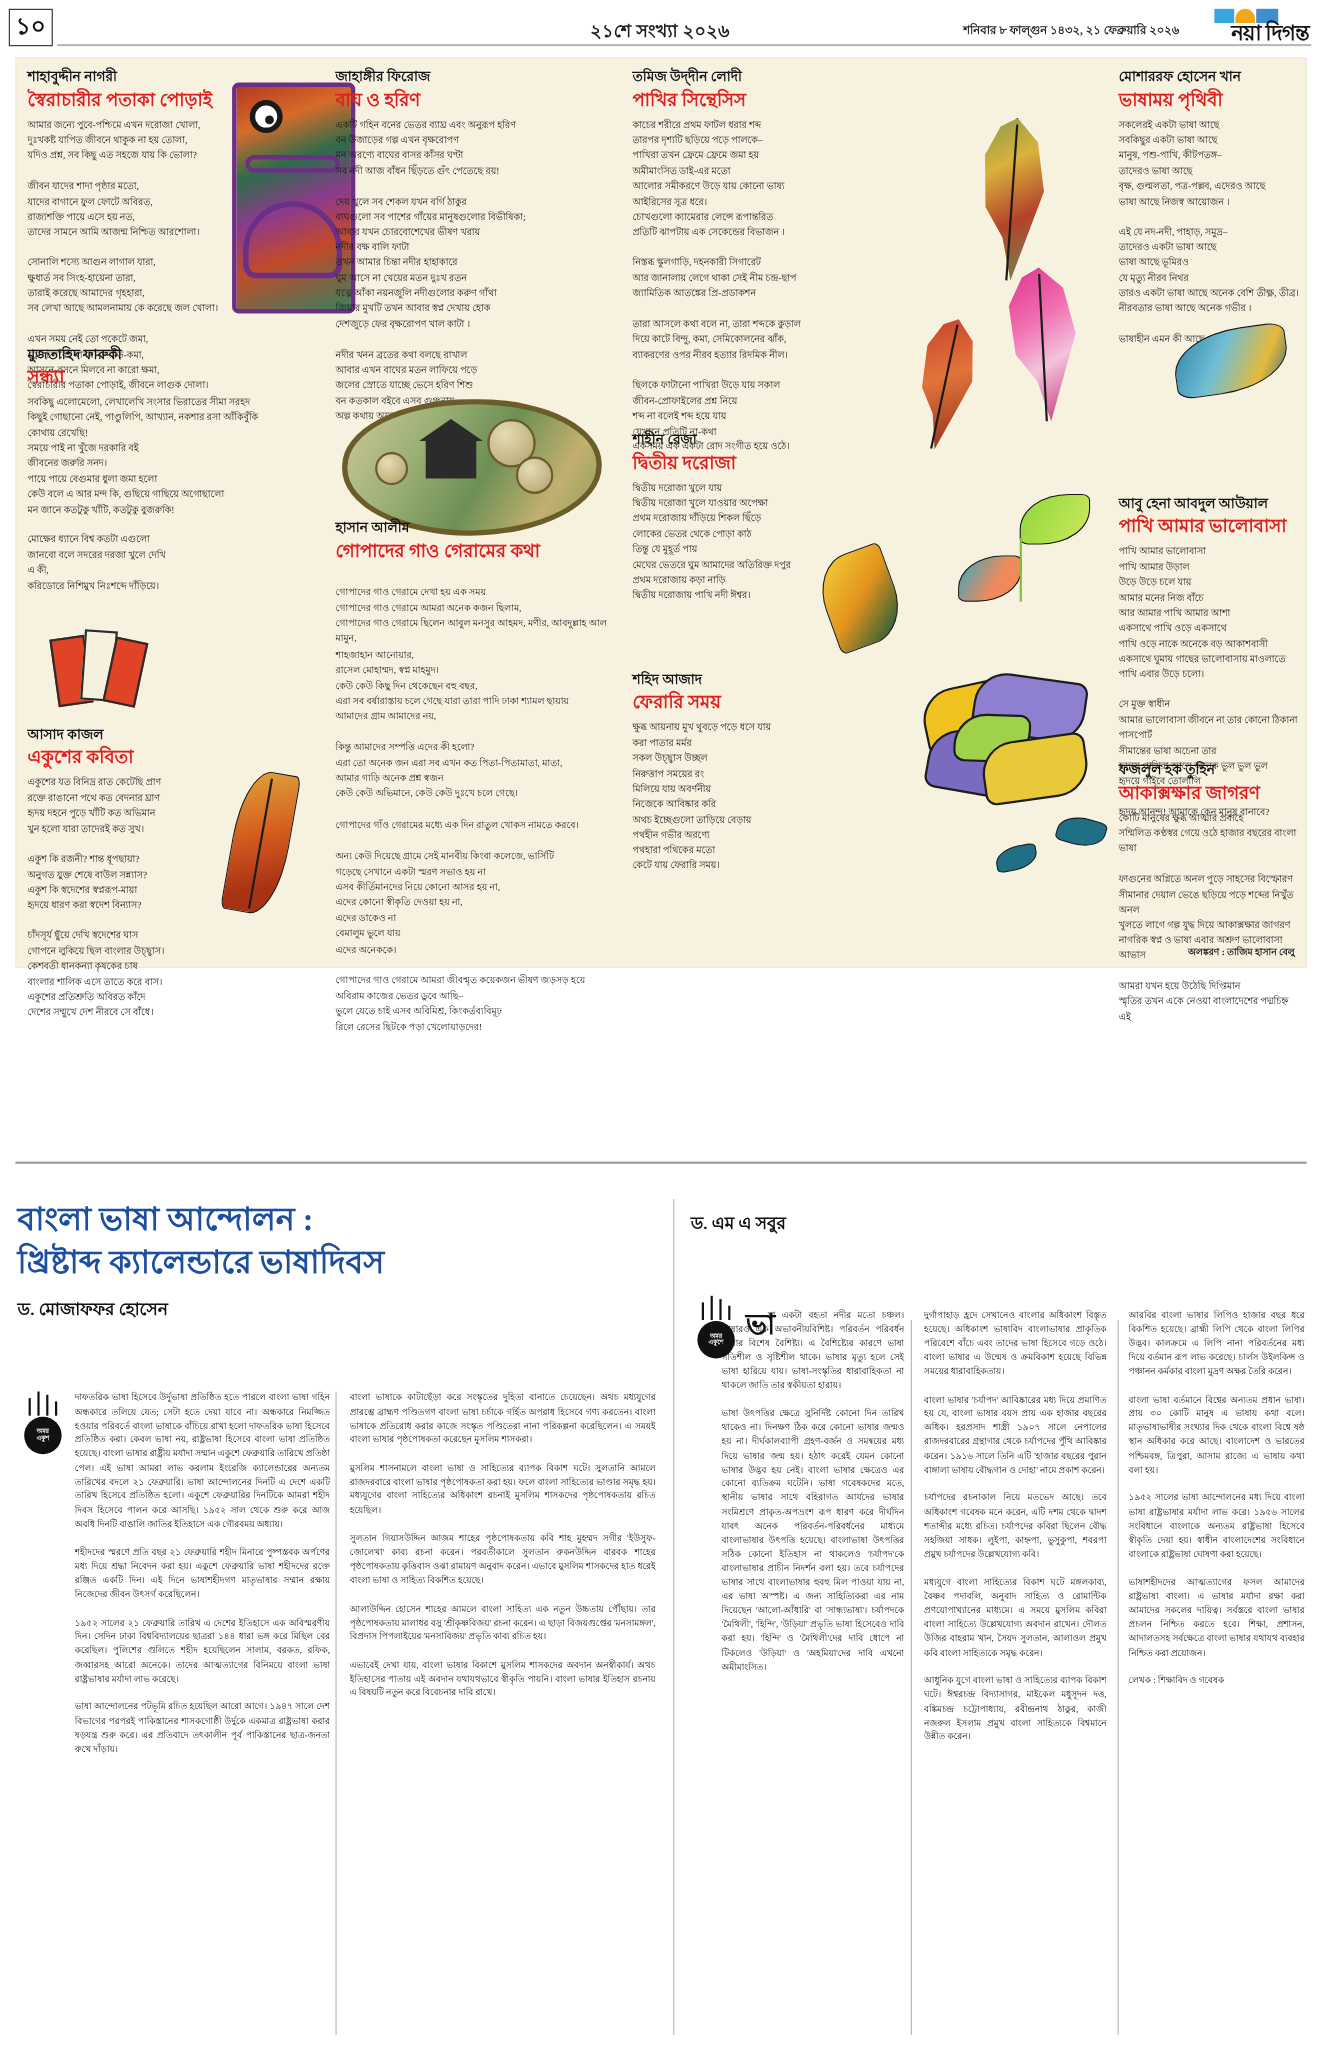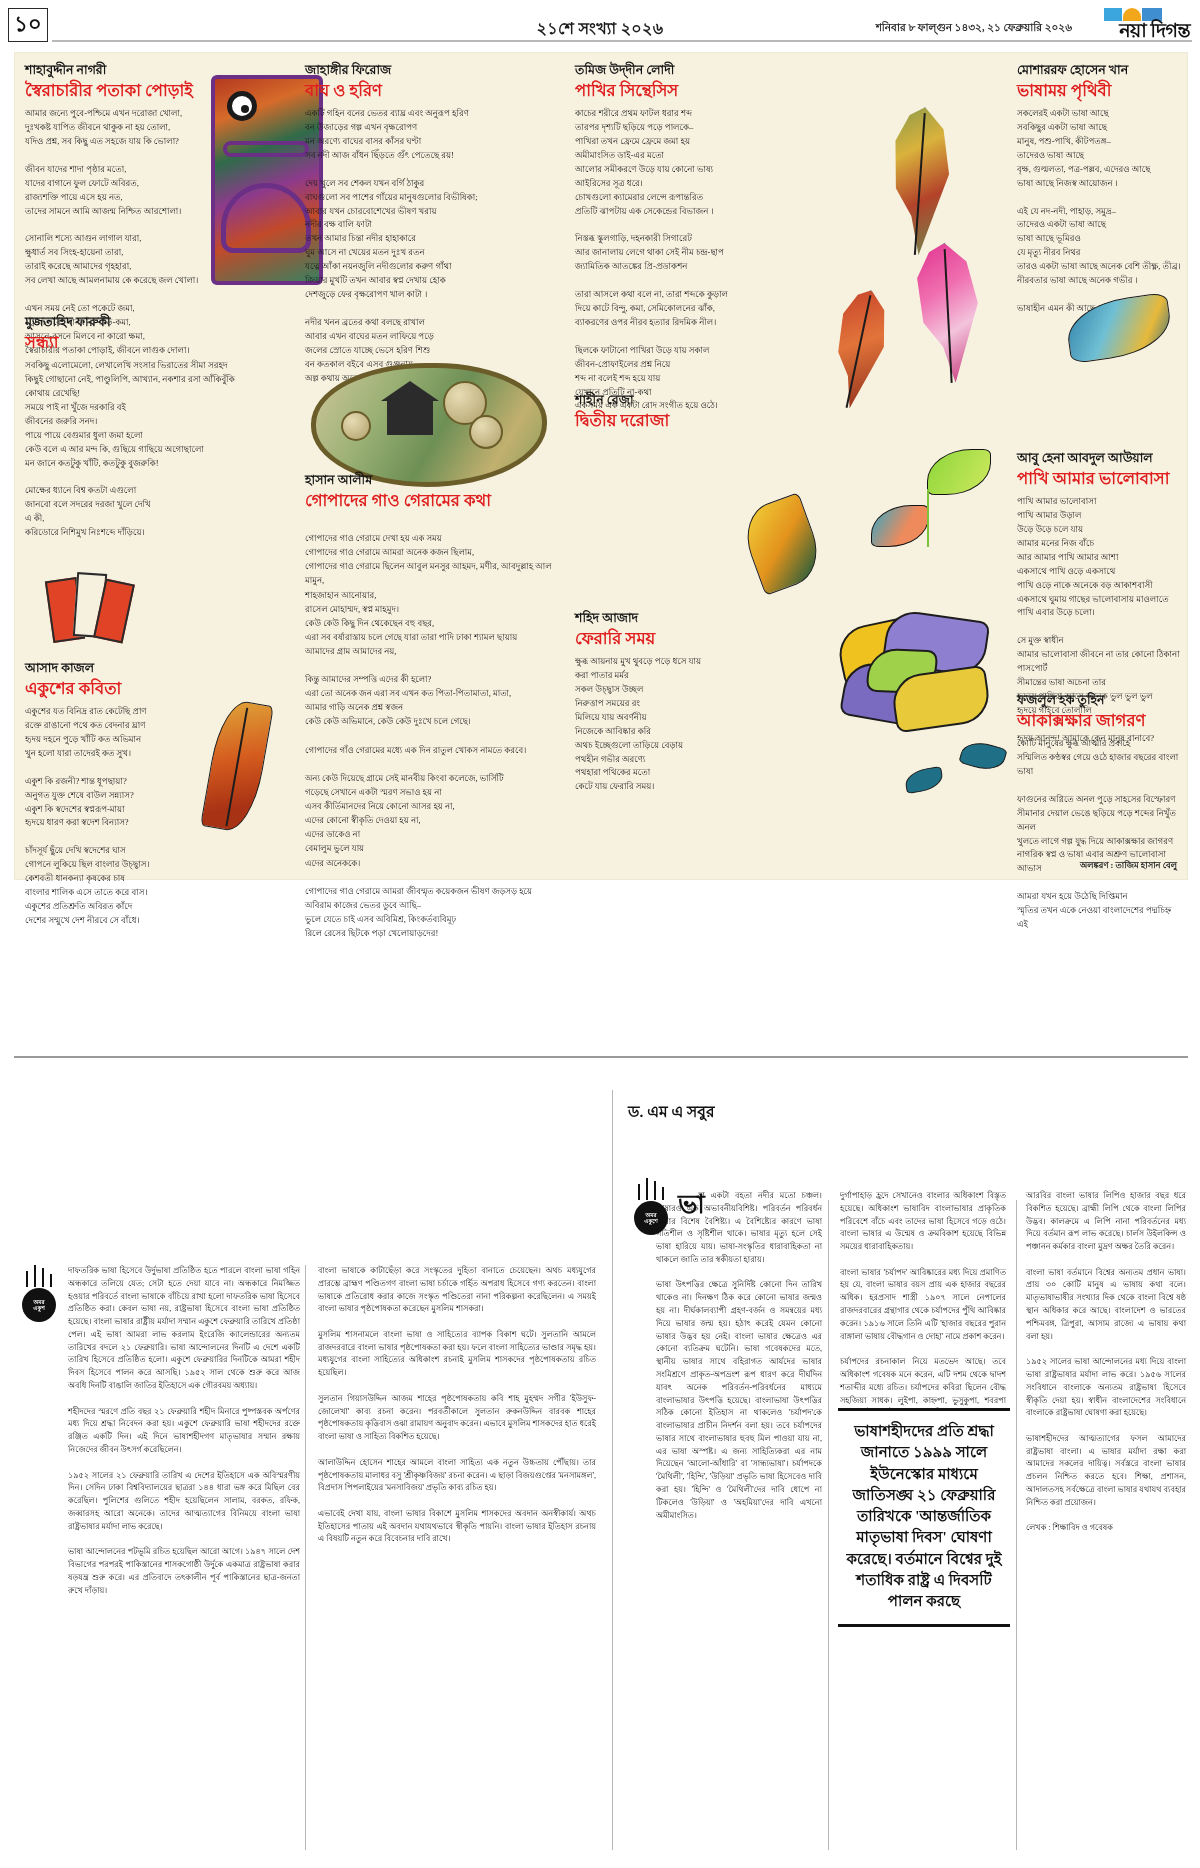--- a/index.html
+++ b/index.html
@@ -463,20 +463,28 @@
 ছিলকে ফাটানো পাখিরা উড়ে যায় সকাল
 জীবন-প্রোফাইলের প্রশ্ন নিয়ে
 শব্দ না বলেই শব্দ হয়ে যায়
 যেখানে প্রতিটি না-কথা
 একসময় এক একটা রোদ সংগীত হয়ে ওঠে।</div>
       </div>
 
       <div class="poem" style="left:8px; top:340px; width:196px;">
         <div class="poet-name">শাহীন রেজা</div>
         <div class="poem-title">দ্বিতীয় দরোজা</div>
+        <div class="poem-body">দ্বিতীয় দরোজা খুলে যায়
+দ্বিতীয় দরোজা খুলে যাওয়ার অপেক্ষা
+প্রথম দরোজায় দাঁড়িয়ে শিকল ছিঁড়ে
+লোকের ভেতর থেকে পোড়া কাঠ
+তিন্তু যে মুহূর্ত পায়
+মেঘের ভেতরে ঘুম আমাদের অতিরিক্ত দপুর
+প্রথম দরোজায় কড়া নাড়ি
+দ্বিতীয় দরোজায় পাখি নদী ঈশ্বর।</div>
       </div>
 
       <div class="leaf" style="left:182px; top:448px; width:66px; height:86px; transform:rotate(-20deg);">
         <div class="blade" style="background:linear-gradient(140deg,#f2d53c,#e3931c 50%,#2e5f3a 90%);"></div>
       </div>
 
       <div class="poem" style="left:8px; top:558px; width:180px;">
         <div class="poet-name">শহিদ আজাদ</div>
         <div class="poem-title">ফেরারি সময়</div>
         <div class="poem-body">ক্ষুব্ধ আয়নায় মুখ থুবড়ে পড়ে ধসে যায়
@@ -590,20 +598,25 @@
 
     <div class="credit-line">অলঙ্করণ : তাজিম হাসান বেলু</div>
   </div>
 
   <div class="divider-rule"></div>
   <div class="vdiv" style="left:612px;"></div>
   <div class="vdiv" style="left:828px; top:1200px; height:650px;"></div>
   <div class="vdiv" style="left:1016px; top:1200px; height:650px;"></div>
   <div class="vdiv" style="left:305px; top:1265px; height:585px;"></div>
 
+  <div class="article" style="left:16px; top:1090px; width:582px;">
+    <div class="art-head-blue">বাংলা ভাষা আন্দোলন :</div>
+    <div class="art-head-blue">খ্রিষ্টাব্দ ক্যালেন্ডারে ভাষাদিবস</div>
+    <div class="art-byline">ড. মোজাফফর হোসেন</div>
+  </div>
 
   <div class="dropcap-stems" style="left:22px; top:1265px;"></div>
   <div class="dropcap-stems" style="left:22px; top:1265px;">
     <i></i>
       <i></i>
       <i></i>
       <i></i>
   </div>
   <div class="dropcap-badge" style="left:22px; top:1288px; white-space:pre-line;">অমর
 একুশ</div>
@@ -654,15 +667,14 @@
   <div class="bodycol" style="left:1026px; top:1190px; width:160px;">আরবির বাংলা ভাষার লিপিও হাজার বছর ধরে বিকশিত হয়েছে। ব্রাহ্মী লিপি থেকে বাংলা লিপির উদ্ভব। কালক্রমে এ লিপি নানা পরিবর্তনের মধ্য দিয়ে বর্তমান রূপ লাভ করেছে। চার্লস উইলকিন্স ও পঞ্চানন কর্মকার বাংলা মুদ্রণ অক্ষর তৈরি করেন।
 
 বাংলা ভাষা বর্তমানে বিশ্বের অন্যতম প্রধান ভাষা। প্রায় ৩০ কোটি মানুষ এ ভাষায় কথা বলে। মাতৃভাষাভাষীর সংখ্যার দিক থেকে বাংলা বিশ্বে ষষ্ঠ স্থান অধিকার করে আছে। বাংলাদেশ ও ভারতের পশ্চিমবঙ্গ, ত্রিপুরা, আসাম রাজ্যে এ ভাষায় কথা বলা হয়।
 
 ১৯৫২ সালের ভাষা আন্দোলনের মধ্য দিয়ে বাংলা ভাষা রাষ্ট্রভাষার মর্যাদা লাভ করে। ১৯৫৬ সালের সংবিধানে বাংলাকে অন্যতম রাষ্ট্রভাষা হিসেবে স্বীকৃতি দেয়া হয়। স্বাধীন বাংলাদেশের সংবিধানে বাংলাকে রাষ্ট্রভাষা ঘোষণা করা হয়েছে।
 
 ভাষাশহীদদের আত্মত্যাগের ফসল আমাদের রাষ্ট্রভাষা বাংলা। এ ভাষার মর্যাদা রক্ষা করা আমাদের সকলের দায়িত্ব। সর্বস্তরে বাংলা ভাষার প্রচলন নিশ্চিত করতে হবে। শিক্ষা, প্রশাসন, আদালতসহ সর্বক্ষেত্রে বাংলা ভাষার যথাযথ ব্যবহার নিশ্চিত করা প্রয়োজন।
 
 লেখক : শিক্ষাবিদ ও গবেষক</div>
 
-  <div class="pullquote" style="left:838px; top:1408px; width:172px; background:#fff;">ভাষাশহীদদের প্রতি শ্রদ্ধা জানাতে ১৯৯৯ সালে ইউনেস্কোর মাধ্যমে জাতিসঙ্ঘ ২১ ফেব্রুয়ারি তারিখকে 'আন্তর্জাতিক মাতৃভাষা দিবস' ঘোষণা করেছে। বর্তমানে বিশ্বের দুই শতাধিক রাষ্ট্র এ দিবসটি পালন করছে</div>
 
 </div>
 
 </body></html>

